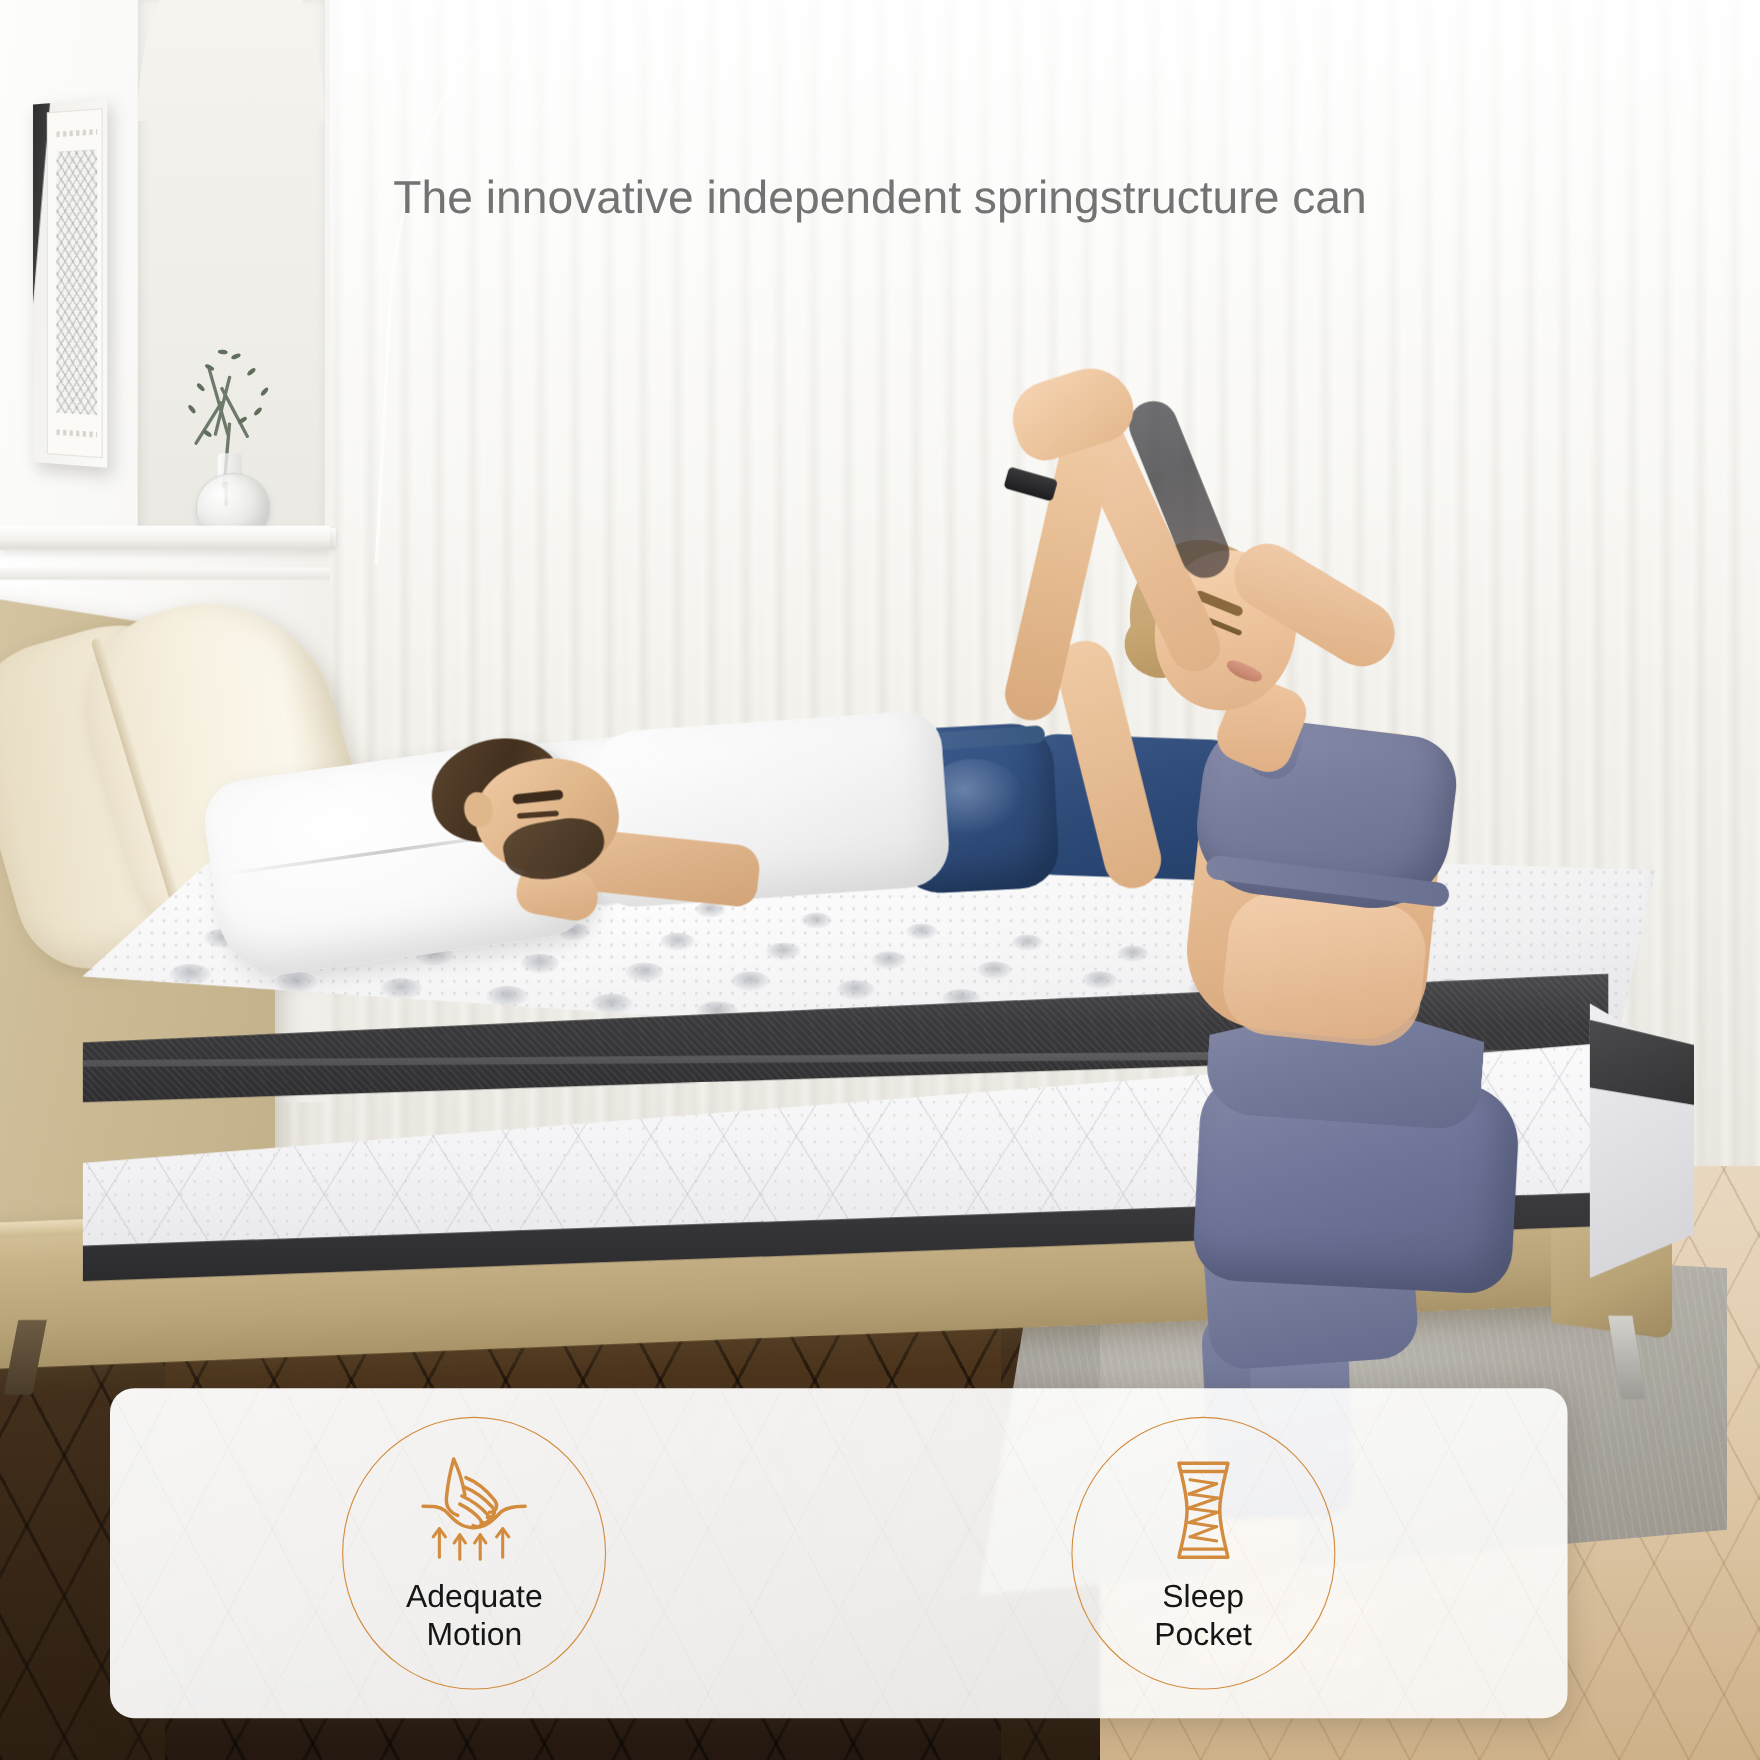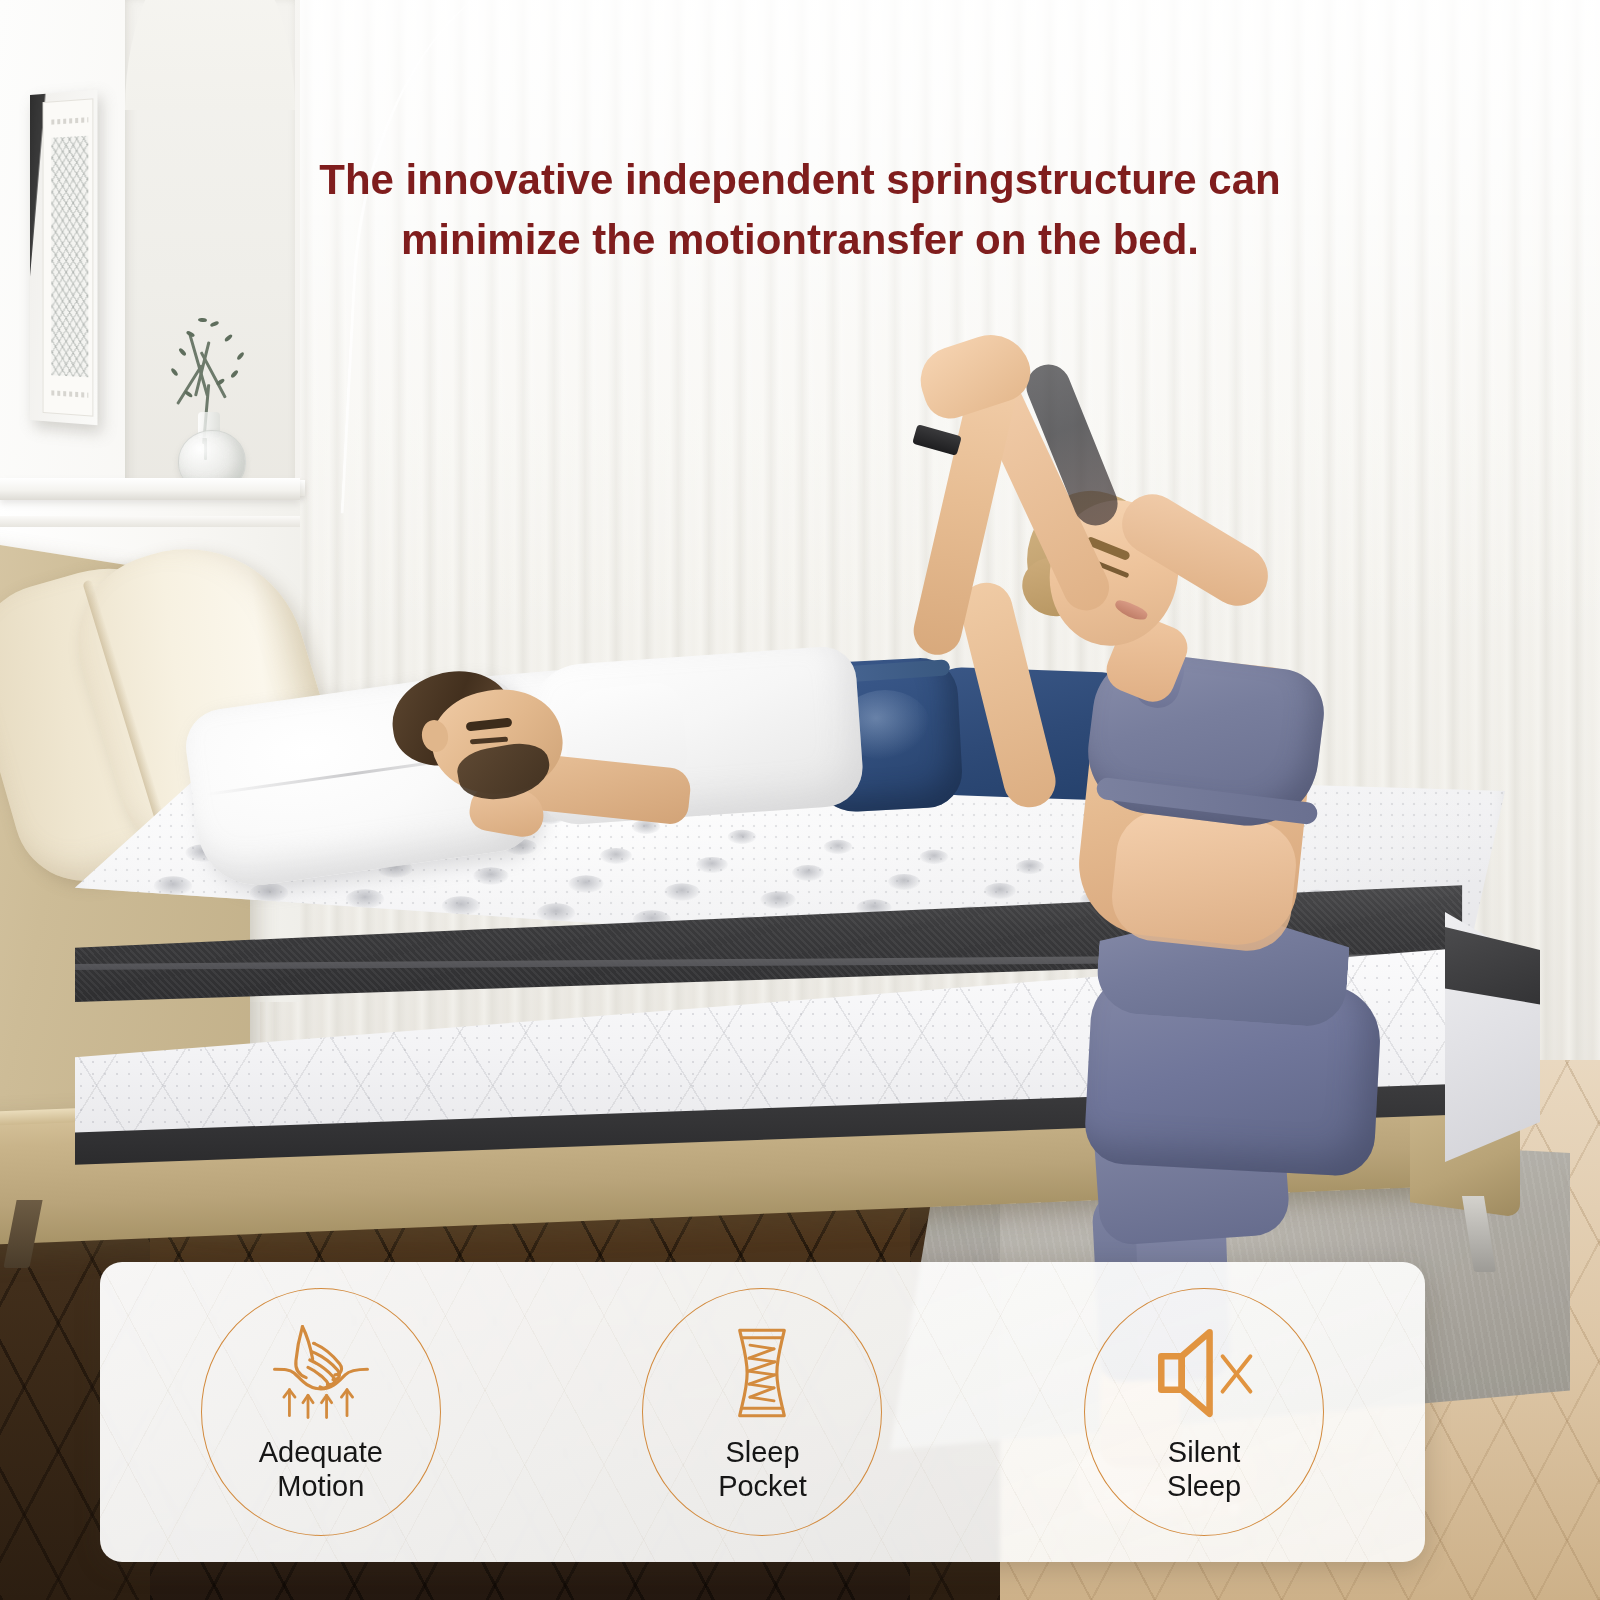--- a/index.html
+++ b/index.html
@@ -585,21 +585,21 @@
     font-size:86px; line-height:1.0;
     font-weight:700; letter-spacing:-1px;
     white-space:nowrap;
   }
   .headline .hl-a { color:#F7941E; }
   .headline .hl-b { color:#2b2b2b; }
   .subhead {
     position:absolute; left:0; top:150px; width:1600px;
     text-align:center;
     font-size:42px; line-height:1.42;
-    color:#7f1d1d; font-weight:700;
+    color:#737373; font-weight:400;
   }
   .subhead span { display:block; }
 
   
   .feature-panel {
     position:absolute; left:100px; top:1262px; width:1325px; height:300px;
     background:linear-gradient(160deg, rgba(255,255,255,.955) 0%, rgba(253,253,252,.935) 48%, rgba(250,250,249,.90) 100%);
     border-radius:22px;
     box-shadow:0 6px 26px rgba(60,50,35,.22);
     backdrop-filter:blur(2px);
@@ -837,21 +837,20 @@
       <div class="toe" style="left: 250px; top: 1165.6px; position: absolute; transform: rotate(-8deg) scale(1);"></div>
       <div class="toe" style="left: 269px; top: 1162.6px; position: absolute; transform: rotate(-5deg) scale(0.93);"></div>
       <div class="toe" style="left: 288px; top: 1164.4px; position: absolute; transform: rotate(-2deg) scale(0.86);"></div>
       <div class="toe" style="left: 307px; top: 1167.4px; position: absolute; transform: rotate(1deg) scale(0.79);"></div>
       <div class="toe" style="left: 326px; top: 1170.4px; position: absolute; transform: rotate(4deg) scale(0.72);"></div>
     </div>
 
 
   <div class="subhead">
     <span>The innovative independent springstructure can</span>
-    <span>minimize the motiontransfer on the bed.</span>
   </div>
 
   <div class="feature-panel">
     <div class="panel-tex"></div>
 
     <div class="feature">
       <svg class="ficon" viewBox="0 0 120 112">
         <g fill="none" stroke="#D38B3E" stroke-width="3.4" stroke-linecap="round" stroke-linejoin="round">
 
           <path d="M40 6 C36 20 34 32 33 43 C32 52 36 58 44 61"></path>
@@ -903,31 +902,15 @@
             <path d="M47 82 L73 86"></path>
           </g>
         </g>
       </svg>
       <div class="flabel">
         <span>Sleep</span>
         <span>Pocket</span>
       </div>
     </div>
 
-    <div class="feature">
-      <svg class="ficon" viewBox="0 0 120 112">
-        <g fill="none" stroke="#E19440" stroke-linecap="round" stroke-linejoin="round">
-
-          <path d="M14 38 L14 74 L36 74 L36 38 Z" stroke-width="7"></path>
-          <path d="M36 74 L66 100 L66 12 L36 38 Z" stroke-width="7"></path>
-
-          <path d="M80 38 L110 76" stroke-width="4.2"></path>
-          <path d="M110 38 L80 76" stroke-width="4.2"></path>
-        </g>
-      </svg>
-      <div class="flabel">
-        <span>Silent</span>
-        <span>Sleep</span>
-      </div>
-    </div>
   </div>
 
 </div>
 
 </body></html>

